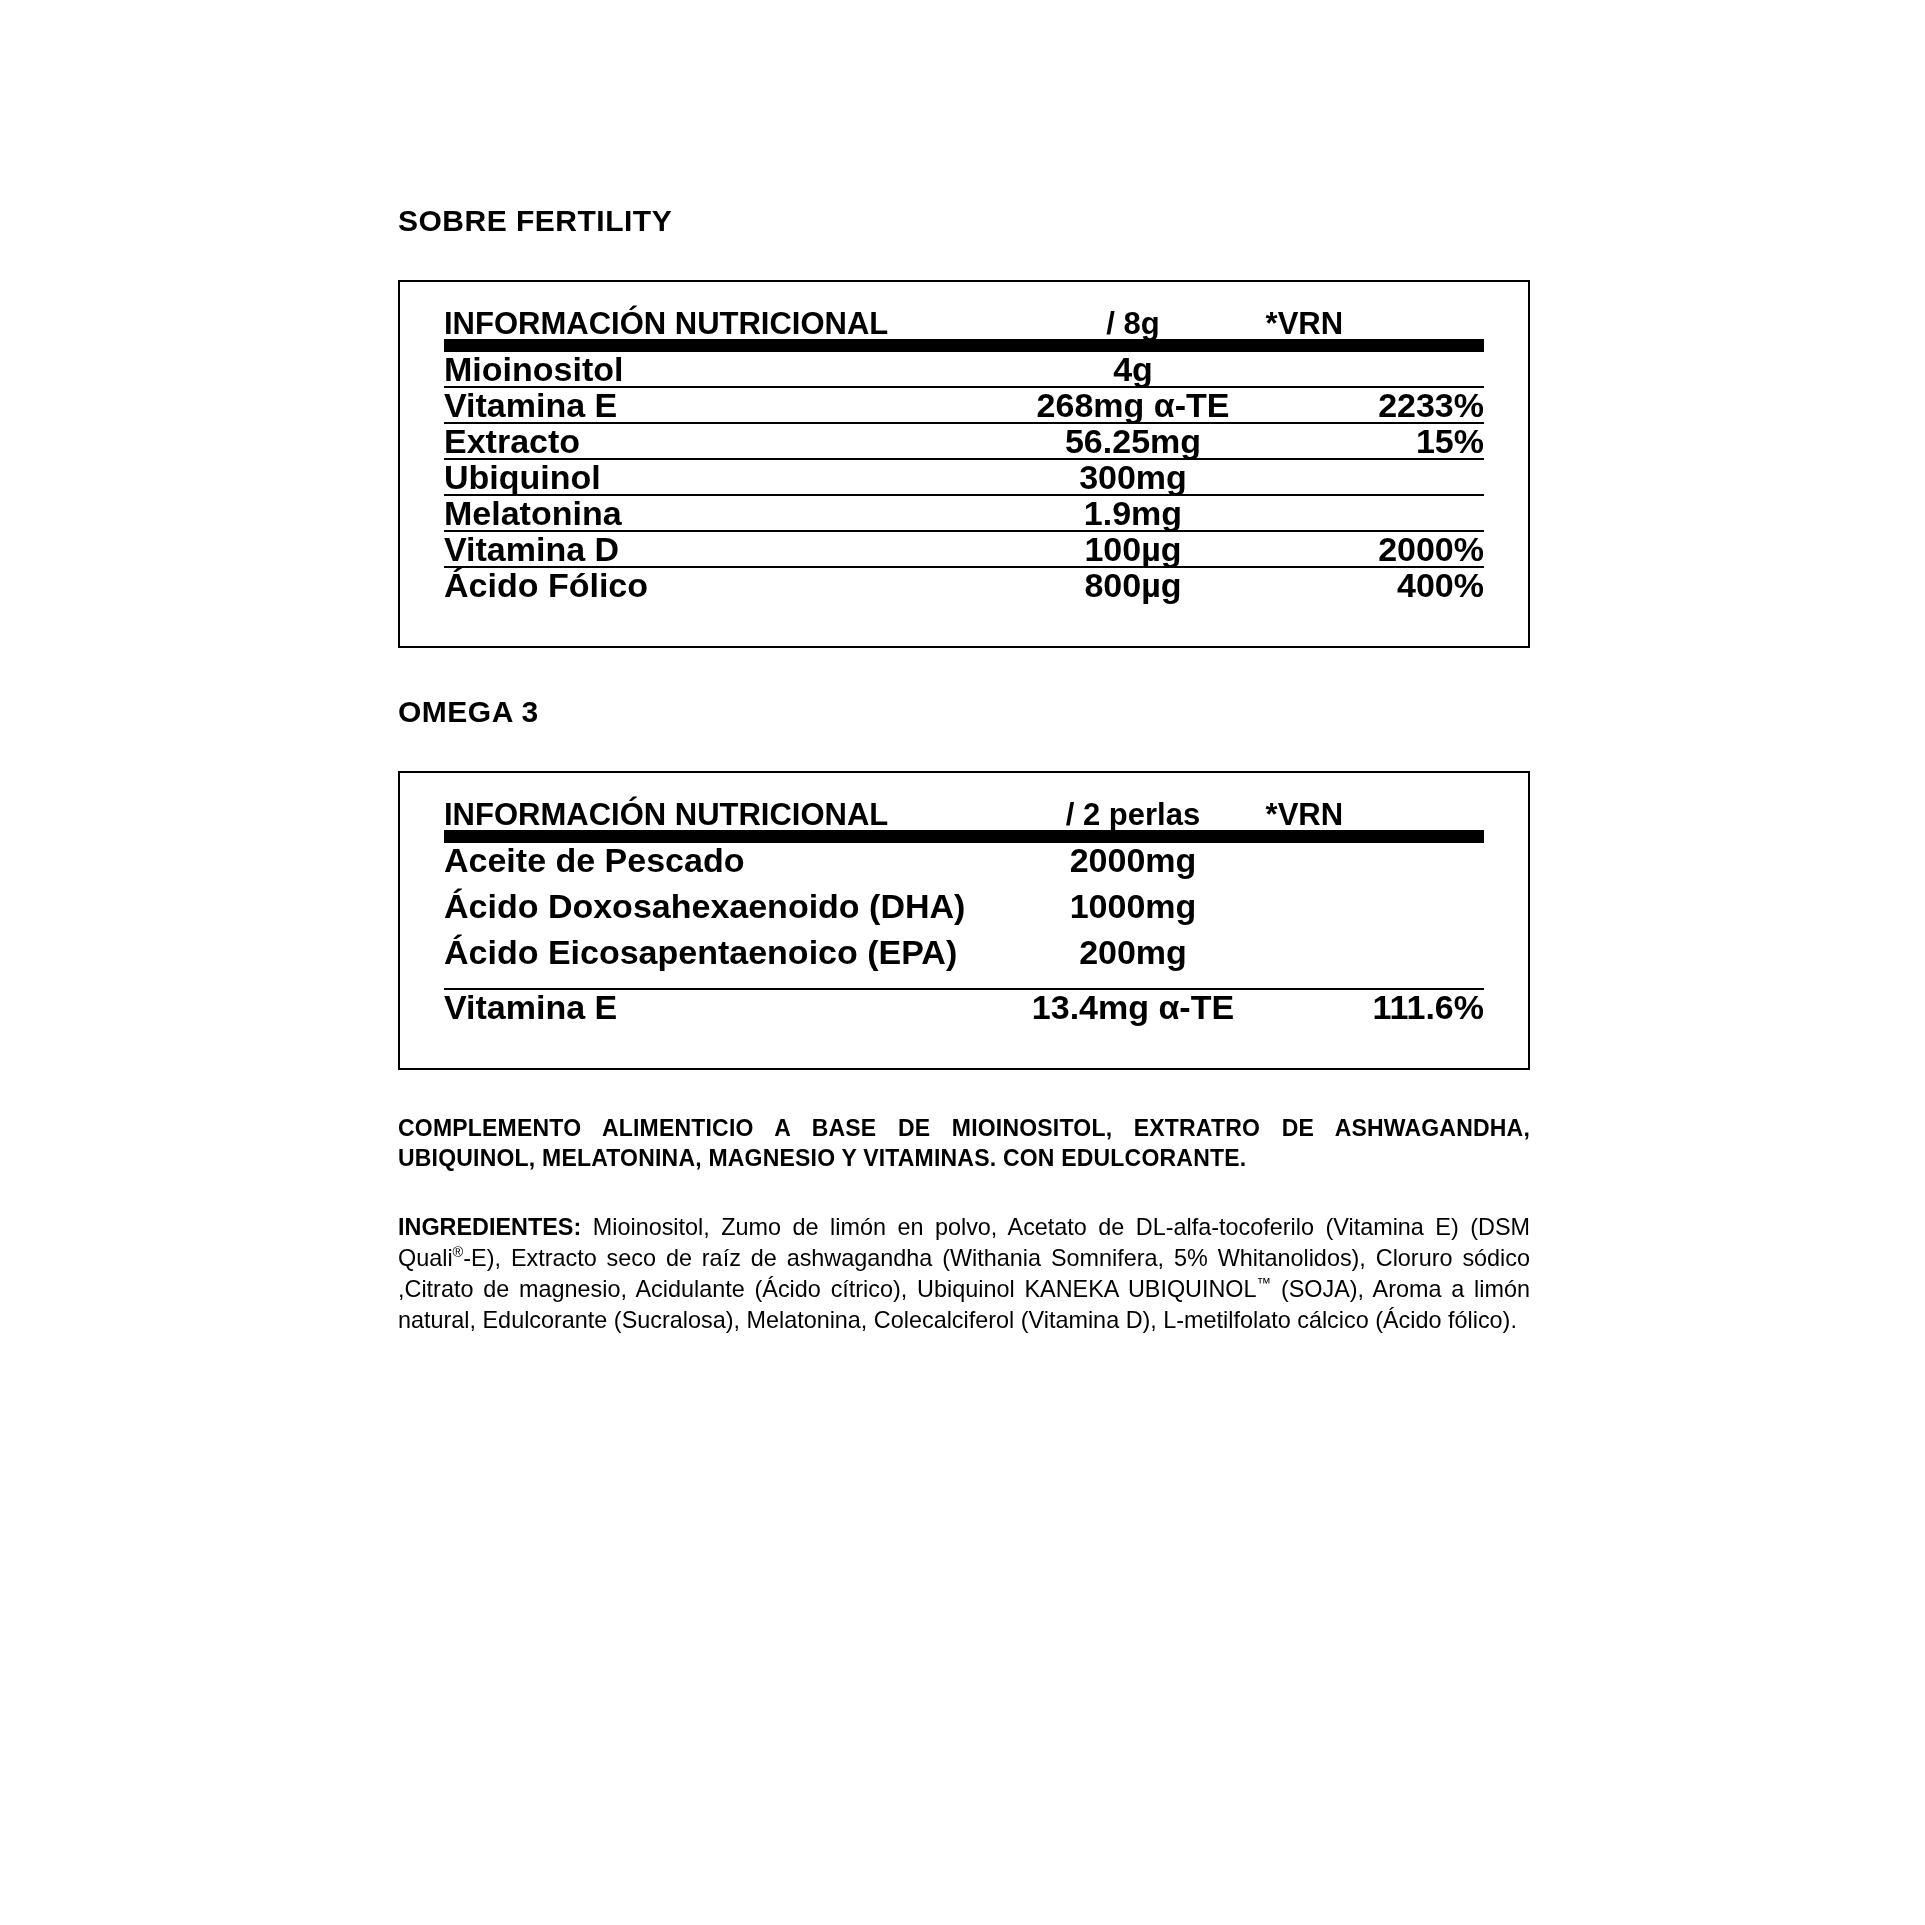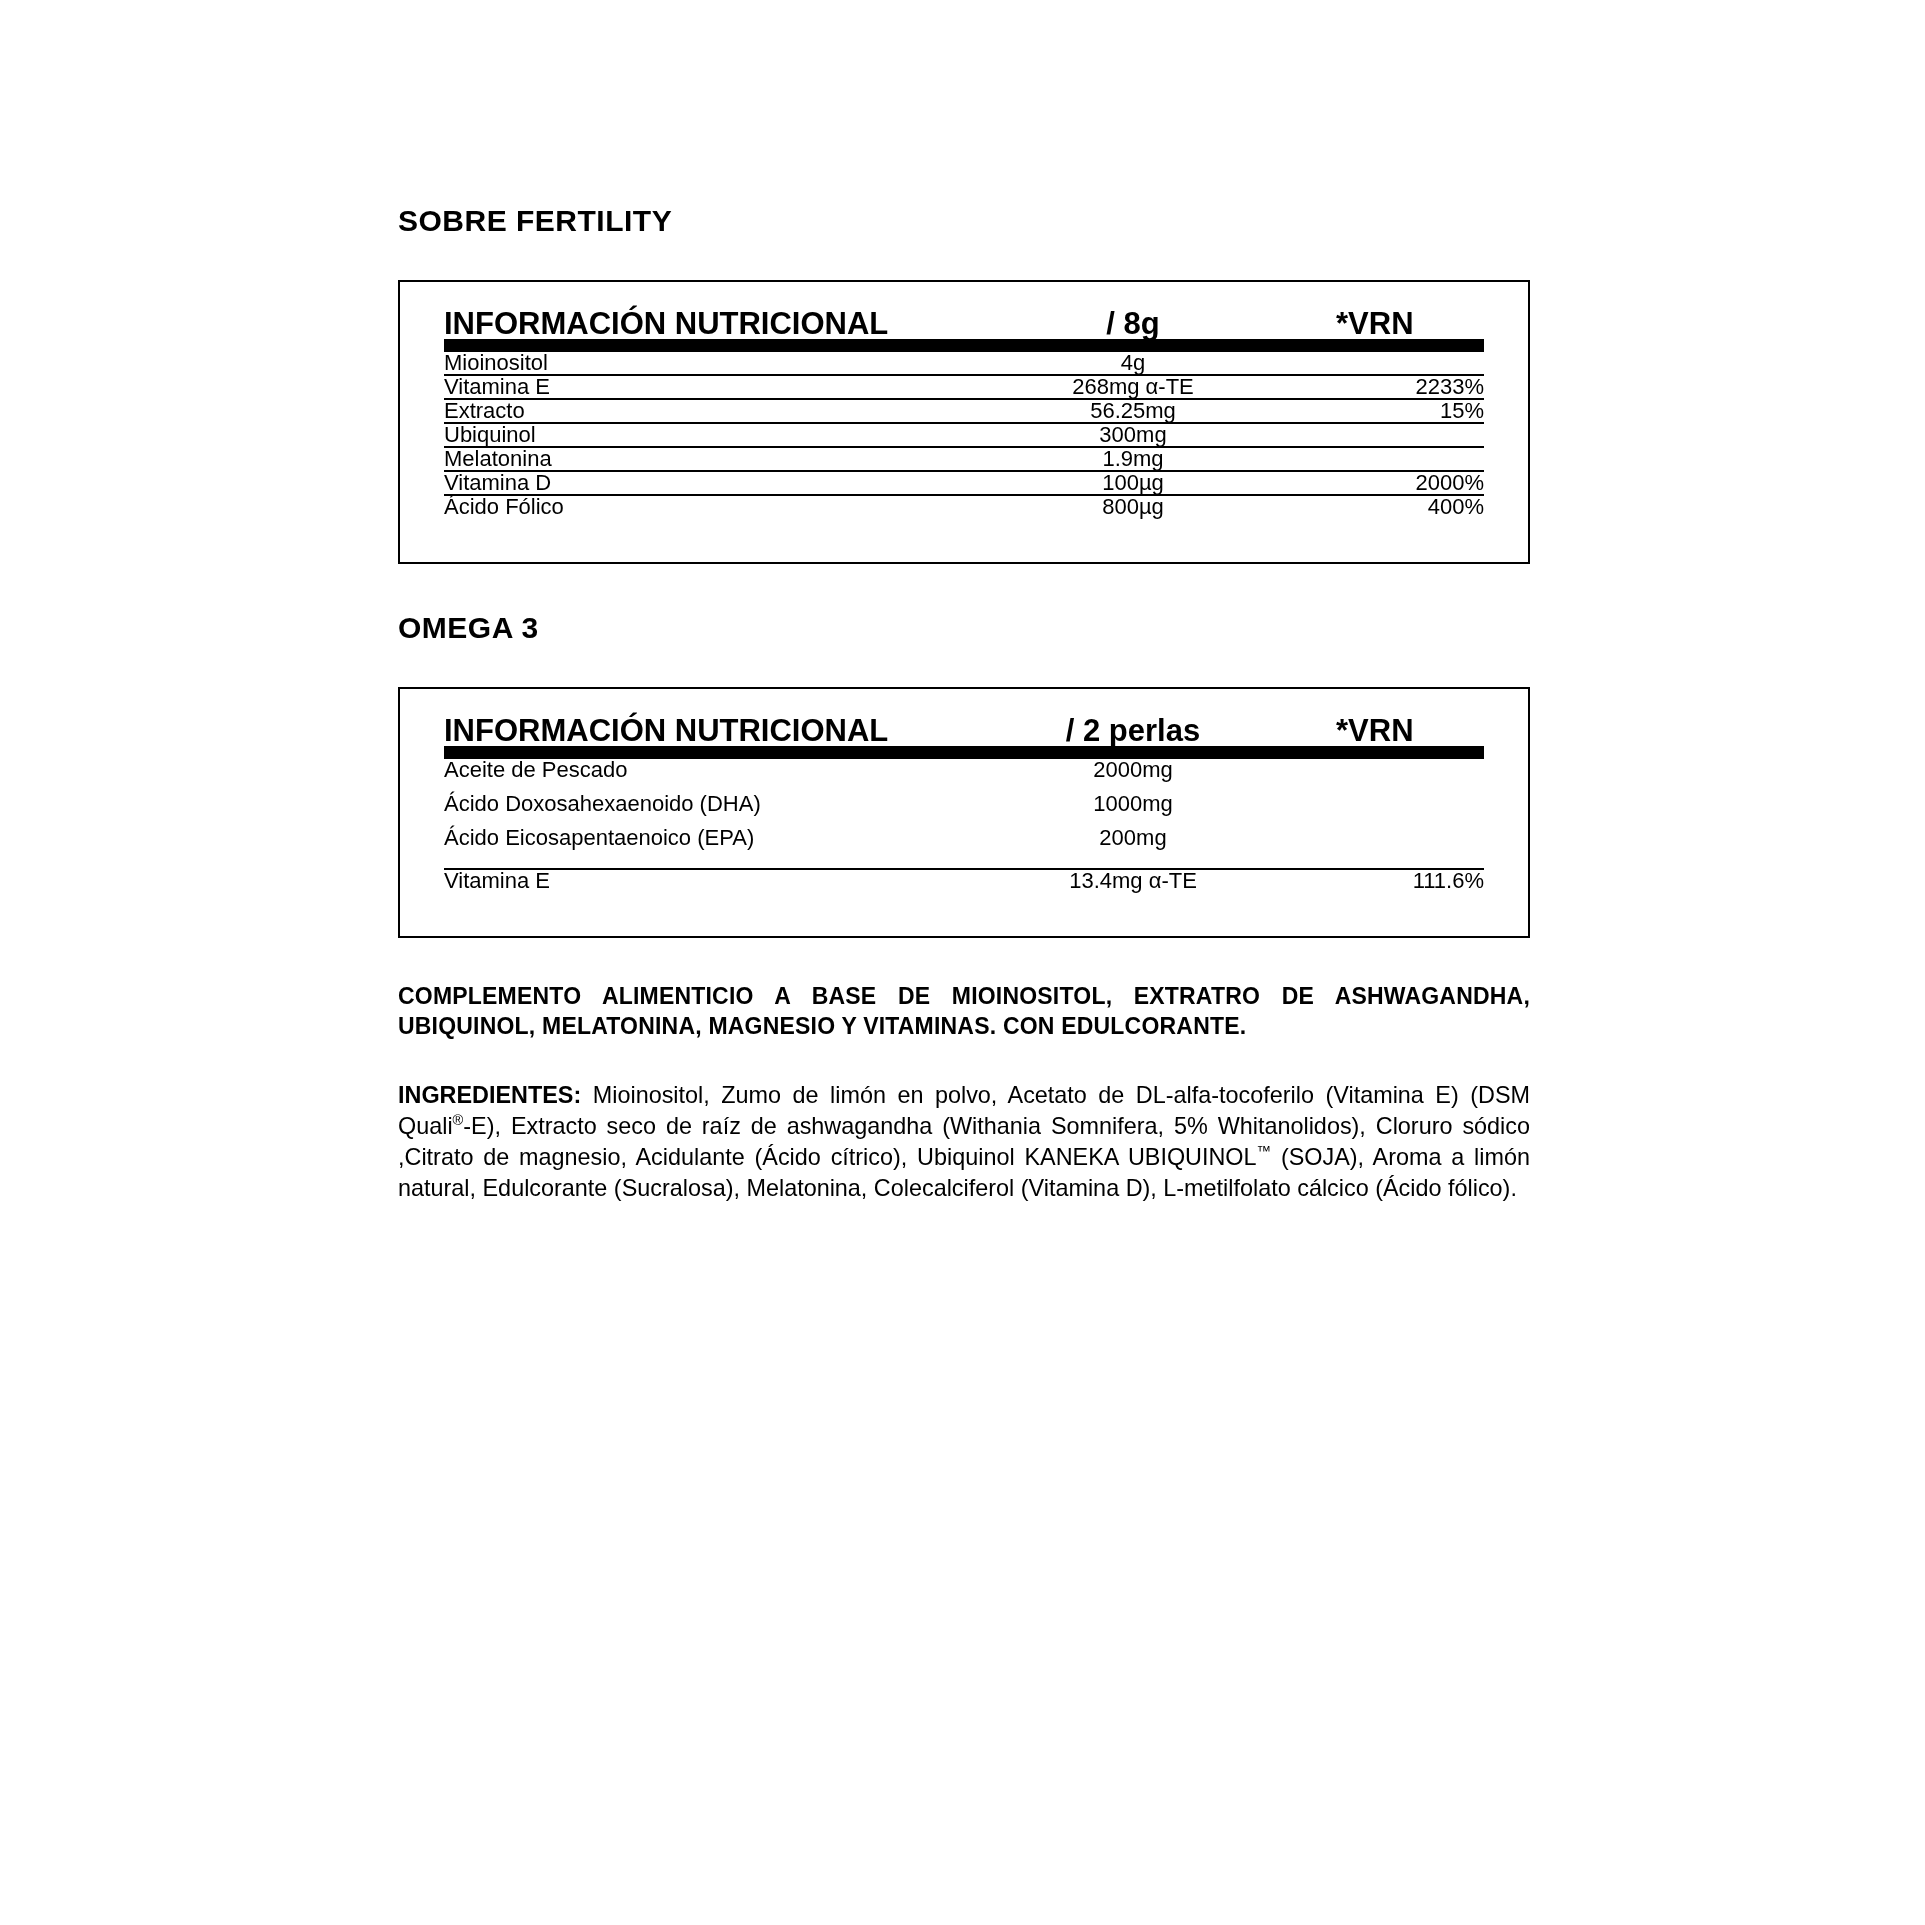--- a/index.html
+++ b/index.html
@@ -64,37 +64,37 @@
   
   .hdr-cell {
     font-size: 31px;
     font-weight: 700;
     line-height: 1.0;
     padding-bottom: 27px;
     text-align: left;
     white-space: nowrap;
   }
   .hdr-cell.amount { text-align: center; }
-  .hdr-cell.vrn    { text-align: center; }
+  .hdr-cell.vrn    { text-align: left; }
 
   
   tr.rule-row td {
     padding: 0;
     height: 13px;
   }
   tr.rule-row td .heavy-rule {
     height: 13px;
     background: #000000;
     width: 100%;
   }
 
   
   .row-cell {
-    font-size: 22px;
-    font-weight: 400;
+    font-size: 34px;
+    font-weight: 700;
     line-height: 1.0;
     padding-top: 20.4px;
     padding-bottom: 19px;
     border-bottom: 2.3px solid #000000;
     white-space: nowrap;
     text-align: left;
   }
   .row-cell.amount { text-align: center; }
   .row-cell.vrn    { text-align: right; }
 

